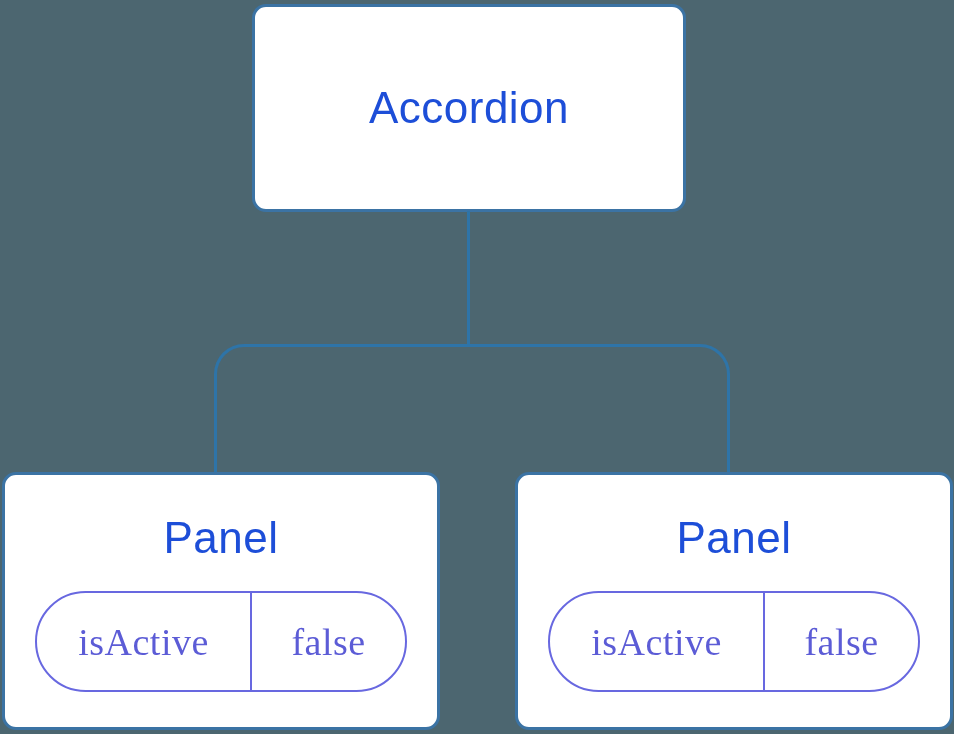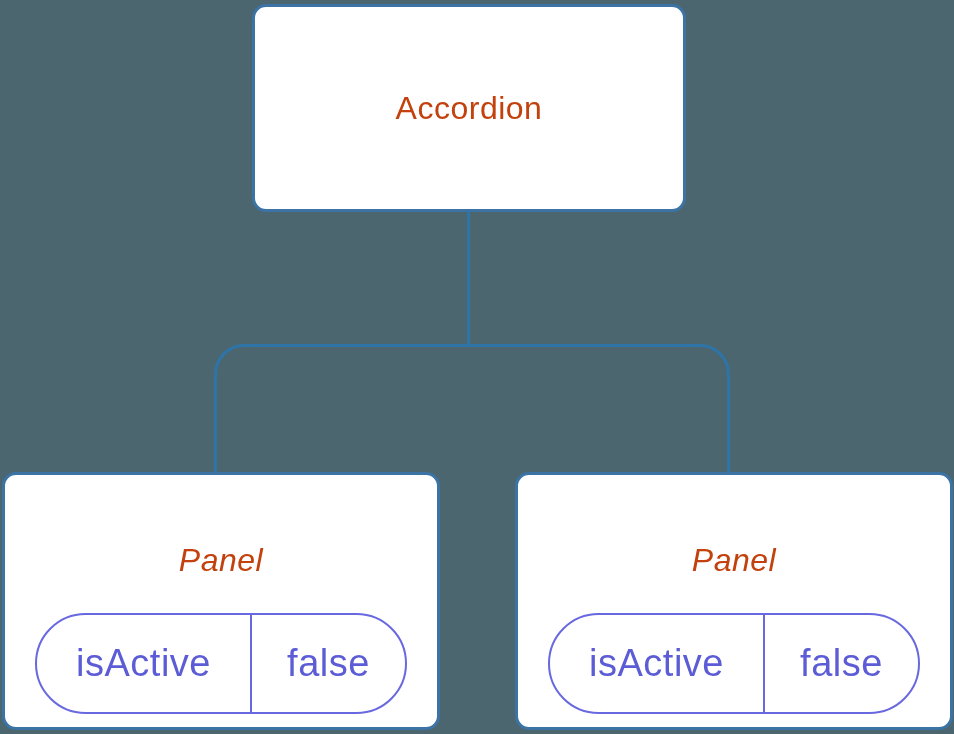--- a/index.html
+++ b/index.html
@@ -26,37 +26,36 @@
   .node-root {
     left: 252px;
     top: 4px;
     width: 434px;
     height: 208px;
     display: flex;
     align-items: center;
     justify-content: center;
   }
   .node-title {
-    color: #c2410c;
-    font-size: 32px;
+    color: #1d4ed8;
+    font-size: 44px;
     letter-spacing: 0.5px;
     line-height: 42px;
     white-space: nowrap;
   }
   .node-panel {
     top: 472px;
     width: 438px;
     height: 258px;
     display: flex;
     flex-direction: column;
     align-items: center;
   }
   .node-panel .node-title {
-    margin-top: 64px;
-    font-style: italic;
+    margin-top: 42px;
   }
   .panel-left  { left: 2px; }
   .panel-right { left: 515px; }
 
   
   .trunk {
     position: absolute;
     left: 467px;
     top: 211px;
     width: 3px;
@@ -91,20 +90,21 @@
     background: #ffffff;
   }
   .pill-cell {
     display: flex;
     align-items: center;
     justify-content: center;
     color: #5C5CD6;
     font-size: 38px;
     letter-spacing: 0.5px;
     white-space: nowrap;
+    font-family: Liberation Serif, serif;
   }
   .pill-key {
     width: 215px;
     border-right: 2px solid #6868E0;
     box-sizing: border-box;
   }
   .pill-value {
     flex: 1;
     text-align: center;
   }

